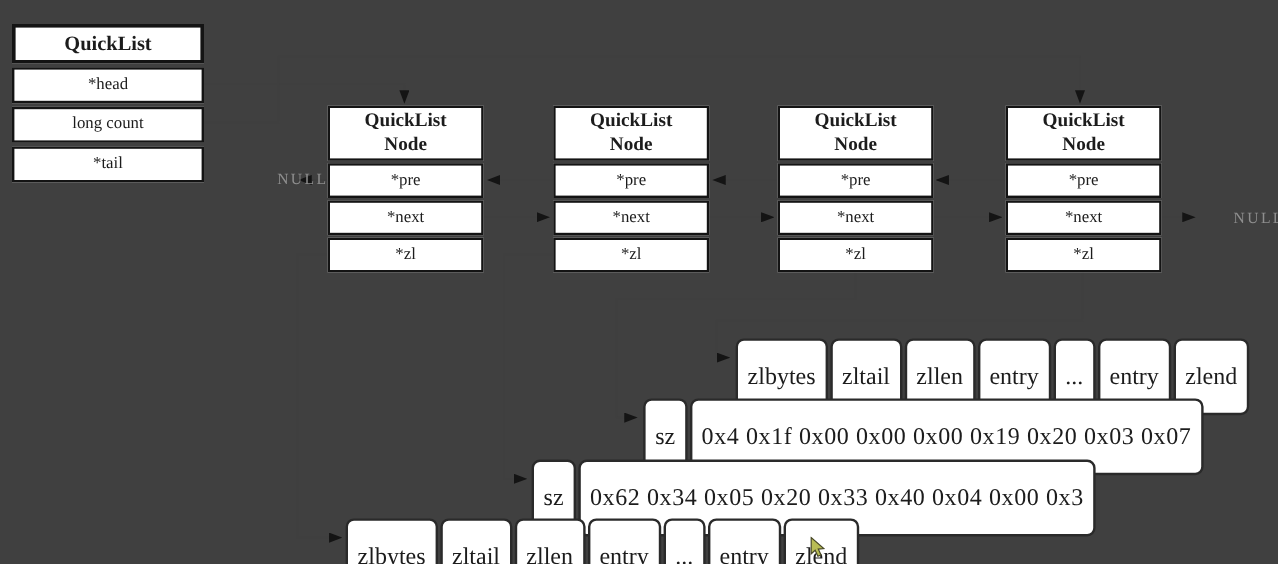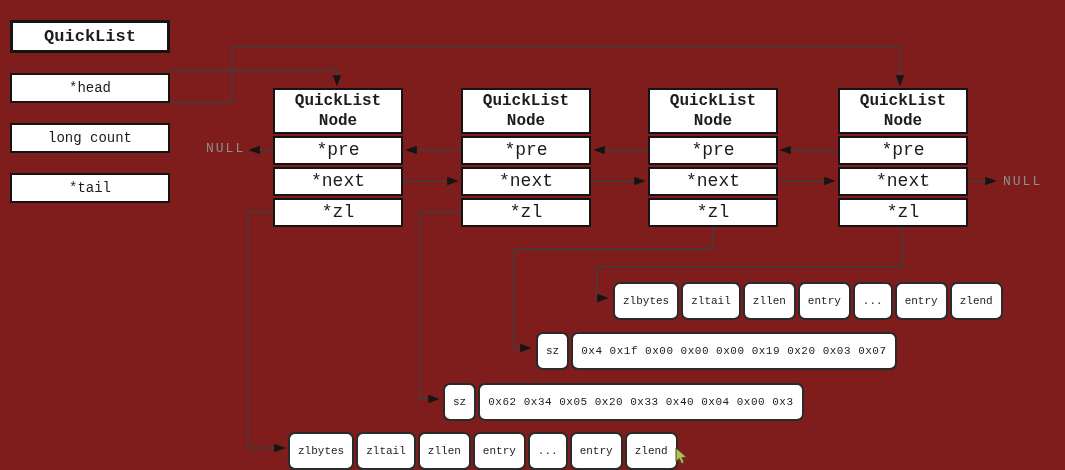--- a/index.html
+++ b/index.html
@@ -1,54 +1,54 @@
 <!DOCTYPE html>
 <html><head>
 <meta charset="utf-8">
 <style>
   html,body{margin:0;padding:0;background:#fff;}
   .canvas{
-    position:relative;width:1065px;height:470px;background:#7f1d1d;overflow:hidden;
-    font-family:Liberation Mono, monospace;color:#1c1c1c;
+    position:relative;width:1065px;height:470px;background:#404040;overflow:hidden;
+    font-family:Liberation Serif, serif;color:#1c1c1c;
   }
   svg.wires{position:absolute;left:0;top:0;z-index:1;}
   .box{position:absolute;z-index:2;}
 
   
   .qlist{left:10px;top:20px;width:160px;}
   .qlist .hdr{
     border:3px solid #141414;background:#fff;height:27px;line-height:27px;
     text-align:center;font-weight:bold;font-size:17px;
   }
   .qlist .row{
     border:2px solid #141414;background:#fff;height:26px;line-height:26px;
-    text-align:center;font-size:14px;margin-top:20px;
+    text-align:center;font-size:14px;margin-top:3px;
   }
 
   
   .node{width:130px;top:88px;}
   .n1{left:273px;} .n2{left:461px;} .n3{left:648px;} .n4{left:838px;}
   .node .hdr{
     border:2.5px solid #141414;background:#fff;height:41px;padding-top:1px;
     text-align:center;font-weight:bold;font-size:16px;line-height:20px;
   }
   .node .row{
     border:2px solid #141414;background:#fff;height:25px;line-height:25px;
-    text-align:center;font-size:18px;margin-top:2px;
+    text-align:center;font-size:14px;margin-top:2px;
   }
 
   .null-label{
-    position:absolute;z-index:2;color:#8e8e8e;font-size:13px;letter-spacing:2px;
+    position:absolute;z-index:2;color:#8e8e8e;font-size:13px;letter-spacing:2px;margin-left:25px;
   }
 
   
   .zlrow{position:absolute;z-index:2;display:flex;gap:2px;}
   .cell{
     border:2px solid #2a2a2a;border-radius:7px;background:#fff;height:28px;
-    line-height:28px;padding:3px 8px;font-size:11px;white-space:nowrap;text-align:center;
+    line-height:28px;padding:16px 8px;font-size:20px;white-space:nowrap;text-align:center;
   }
   .bytes{letter-spacing:0.5px;}
 
   .cursor{position:absolute;z-index:5;}
 </style>
 </head>
 <body>
 
 <div class="canvas">
 

